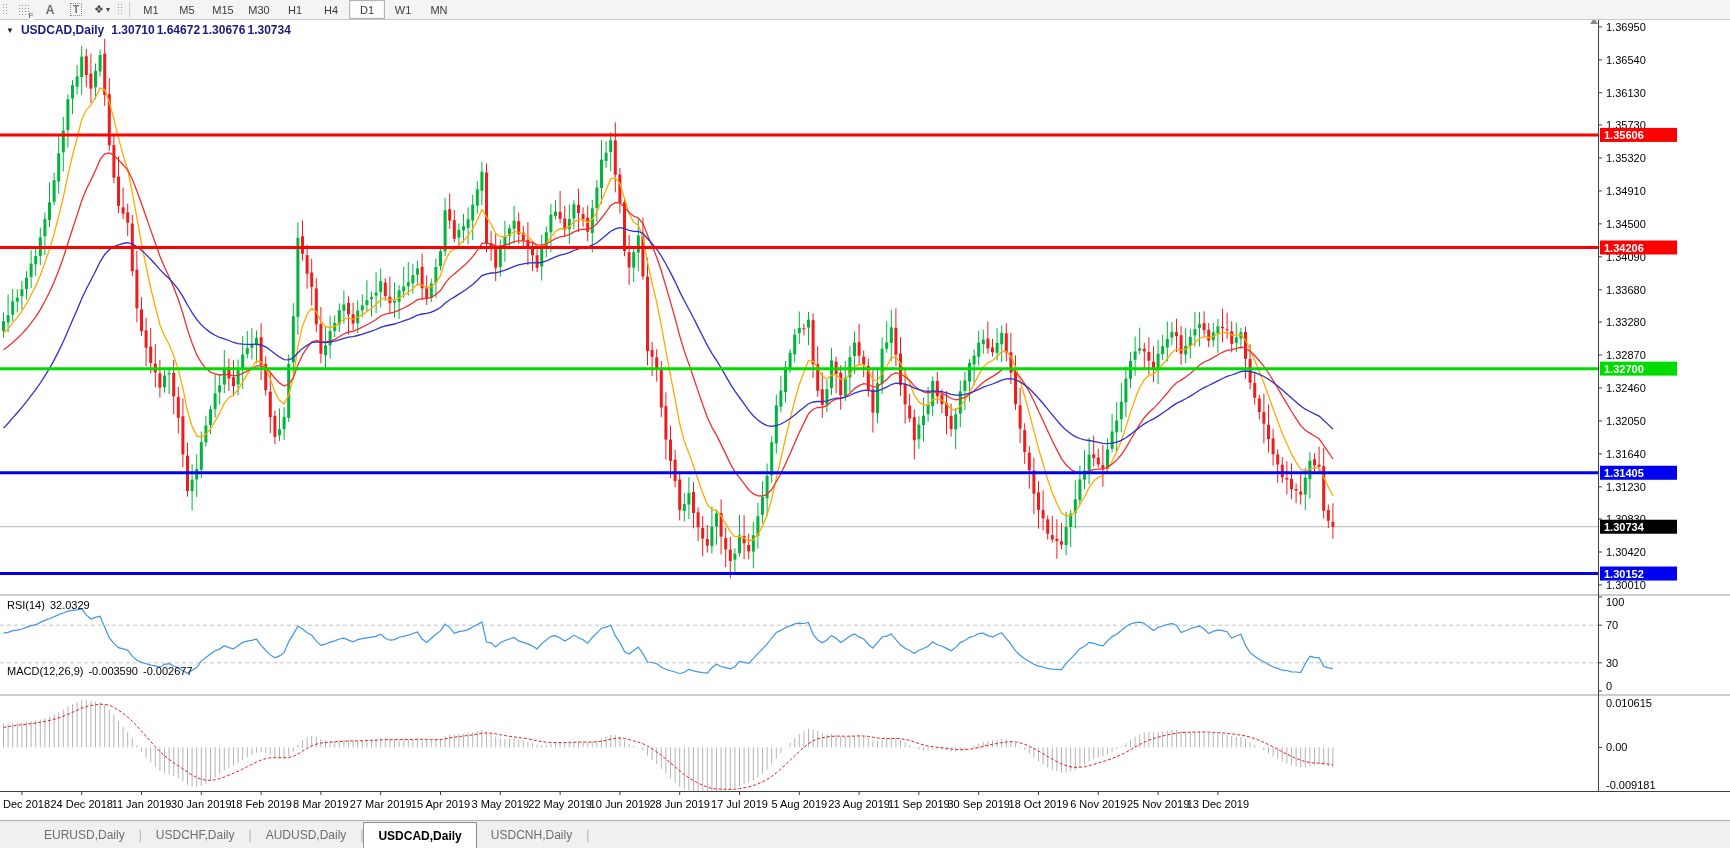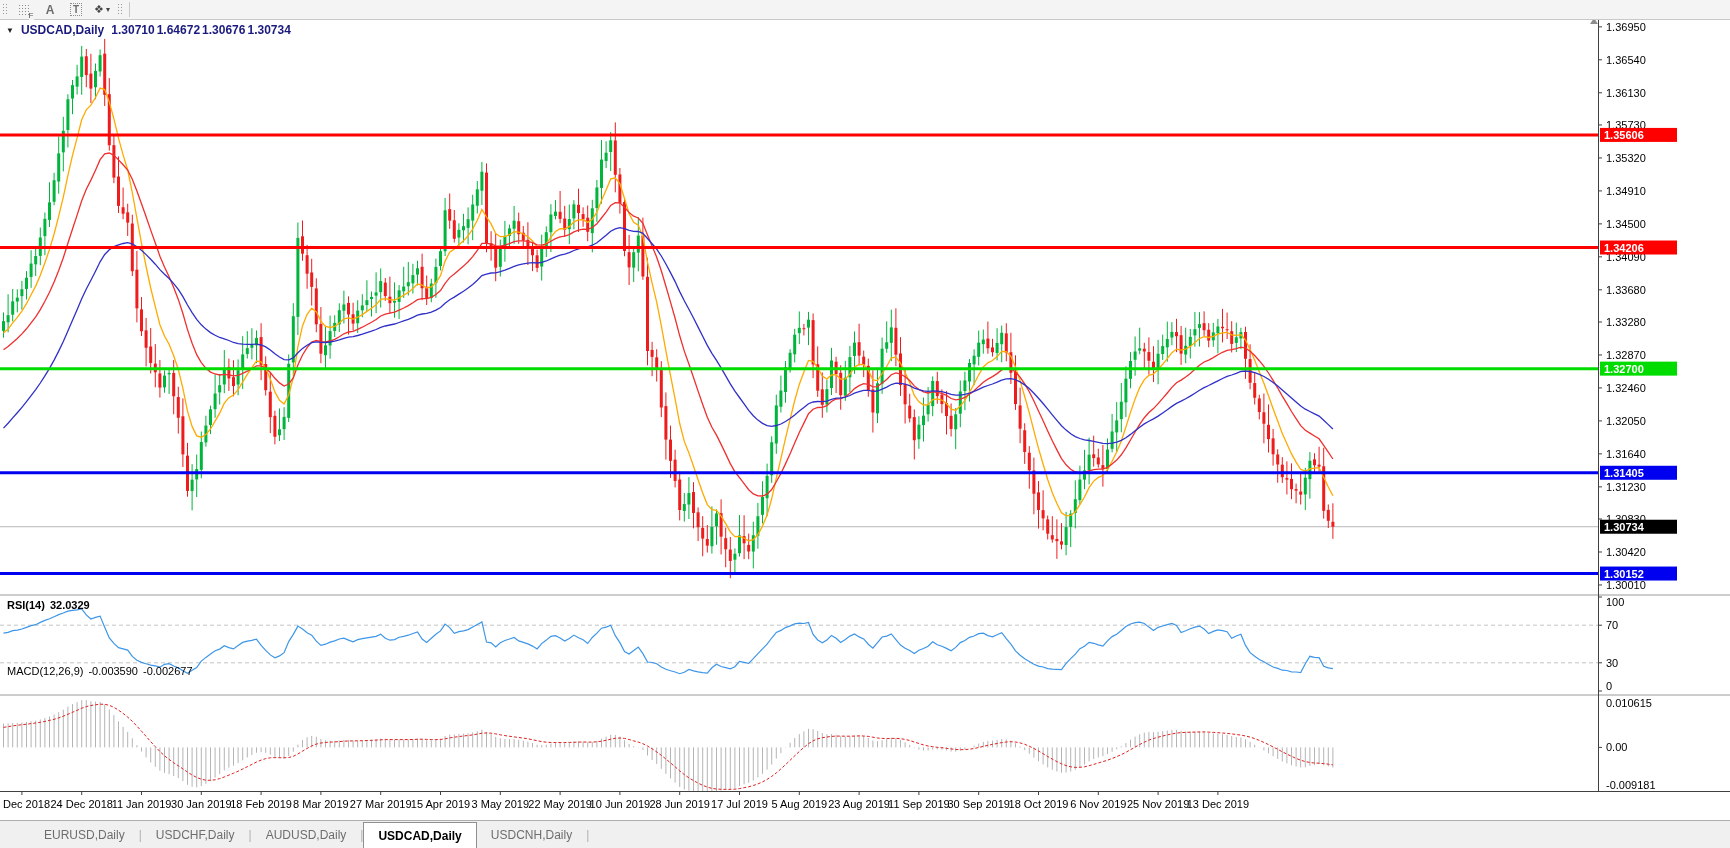--- a/index.html
+++ b/index.html
@@ -25,21 +25,21 @@
       display:flex;align-items:center;justify-content:center;padding:0 4px;cursor:default;}
   .tf.active{background:#fdfdfd;border:1px solid #b4b4b4;box-shadow:inset 0 0 2px #e0e0e0;}
 
   
   #chart-svg{position:absolute;left:0;top:0;z-index:1;font-family:"Liberation Sans","DejaVu Sans",sans-serif;}
   .chart-title{position:absolute;left:6px;top:23px;z-index:10;display:flex;align-items:center;gap:7px;
                font-size:12px;font-weight:bold;color:#1a1a7e;}
   .chart-title .arrow{font-size:8px;color:#222;}
   .ohlc{display:flex;gap:2px;}
   .ind-label{position:absolute;z-index:10;font-size:11px;color:#000;display:flex;gap:5px;}
-  .ind-label.rsi{left:7px;top:599px;font-weight:bold;}
+  .ind-label.rsi{left:7px;top:599px;}
   .ind-label.macd{left:7px;top:665px;text-align:right;}
 
   
   .tabbar{position:absolute;left:0;top:820px;width:1730px;height:28px;background:#f0f0f0;
           border-top:1px solid #aeaeae;display:flex;align-items:stretch;padding-left:30px;z-index:30;
           font-size:12px;color:#6e6e6e;box-sizing:border-box;}
   .tab{display:flex;align-items:center;padding:4px 14px;cursor:default;}
   .tab.active{background:#fff;border:1px solid #8f8f8f;border-bottom:none;color:#000;font-weight:bold;margin-top:1px;}
   .tabsep{display:flex;align-items:center;color:#b2b2b2;}
 </style>
@@ -1081,20 +1081,31 @@
         <div class="tool">
           <span class="icon-t">T</span>
         </div>
         <div class="tool">
           <span class="icon-arrows">❖</span>
           <span class="caret">▾</span>
         </div>
       </div>
     <div class="grip"></div>
     <div class="vsep"></div>
+    <div id="timeframes" style="display:flex;align-items:center;">
+        <div class="tf">M1</div>
+        <div class="tf">M5</div>
+        <div class="tf">M15</div>
+        <div class="tf">M30</div>
+        <div class="tf">H1</div>
+        <div class="tf">H4</div>
+        <div class="tf active">D1</div>
+        <div class="tf">W1</div>
+        <div class="tf">MN</div>
+      </div>
   </div>
 
   <div class="chart-title">
     <span class="arrow">▼</span>
     <span>USDCAD,Daily</span>
     <span class="ohlc">
       <span>1.30710</span>
       <span>1.64672</span>
       <span>1.30676</span>
       <span>1.30734</span>

